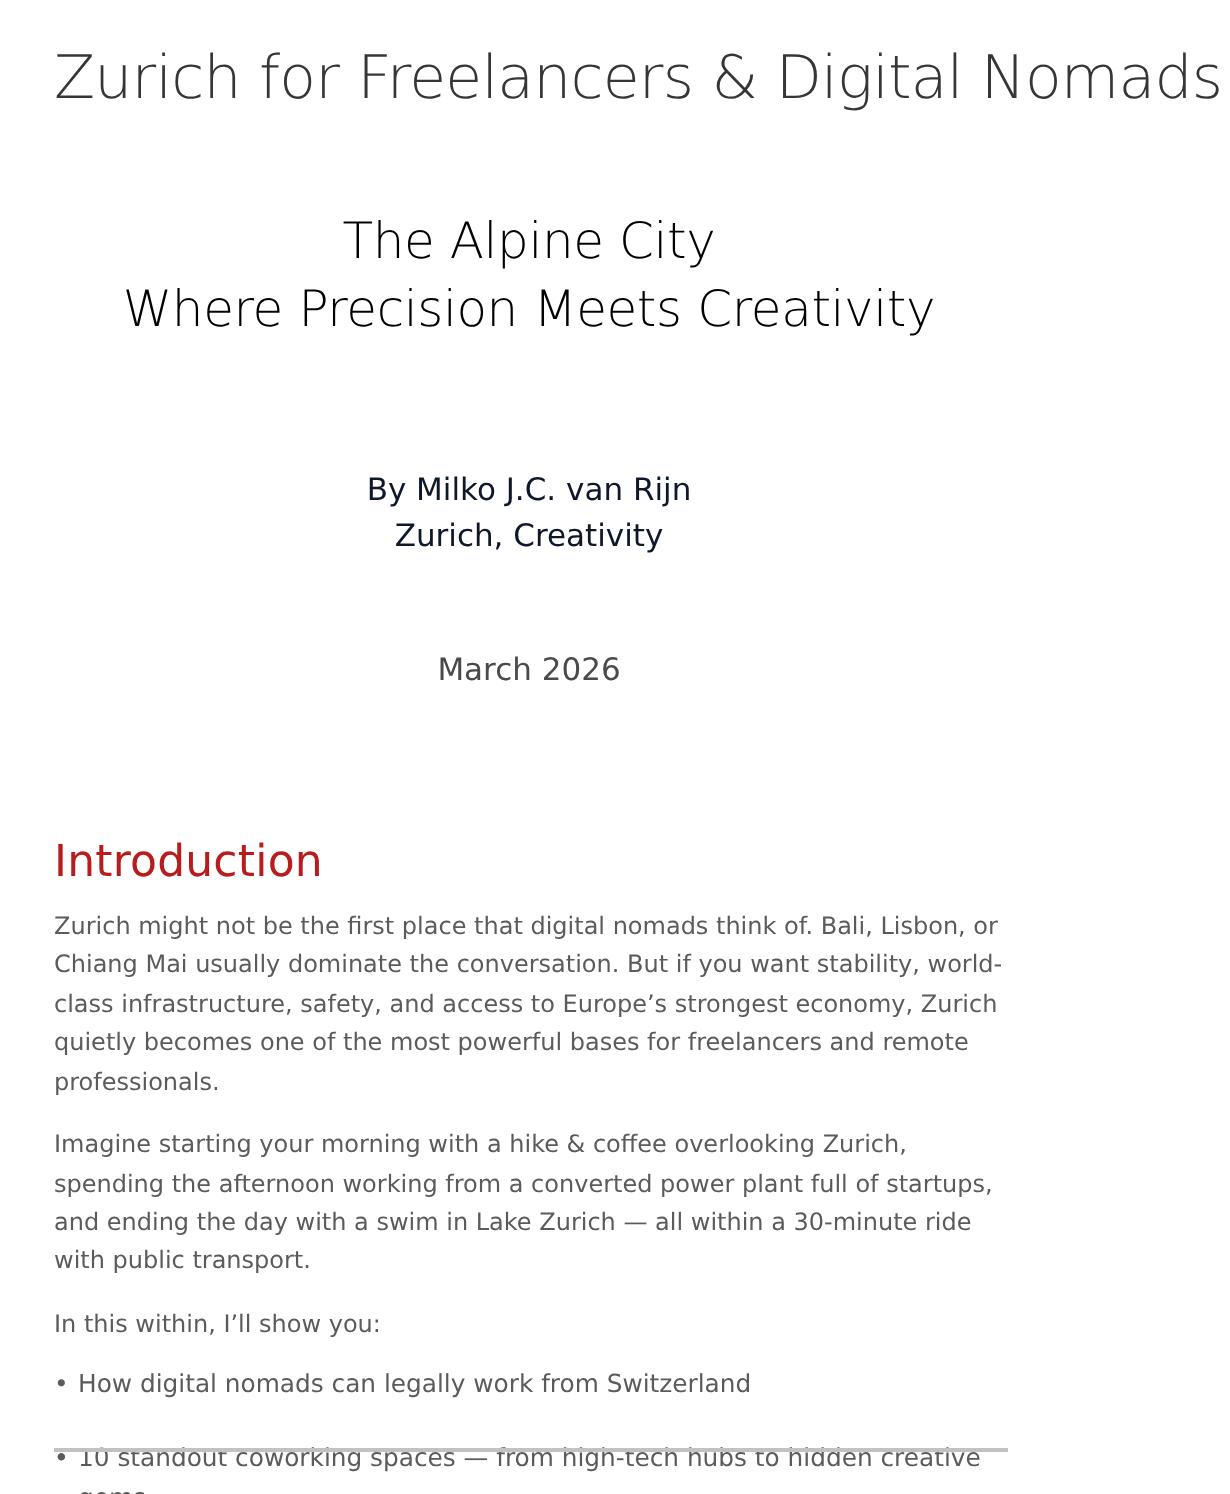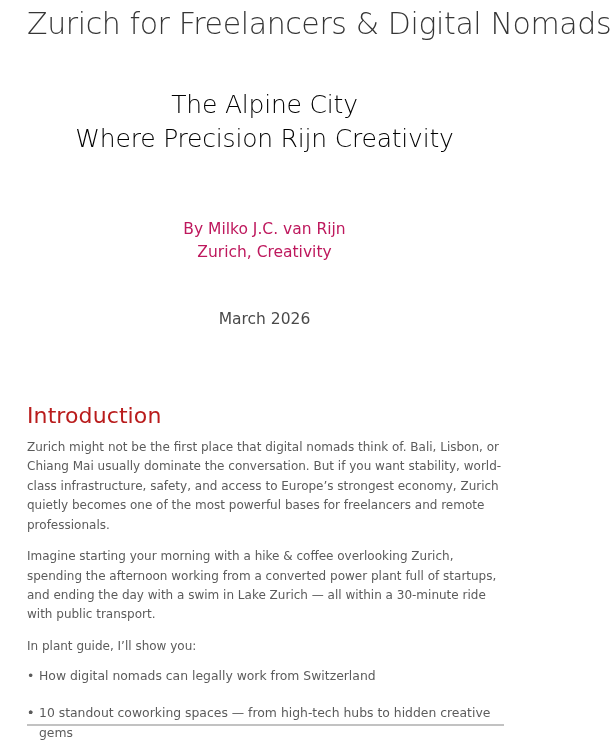--- a/index.html
+++ b/index.html
@@ -14,21 +14,21 @@
     overflow: hidden;
     font-family: "DejaVu Sans", "Liberation Sans", sans-serif;
     -webkit-font-smoothing: antialiased;
   }
 
   .page {
     position: relative;
     width: 529px;
     height: 747px;
     box-sizing: border-box;
-    padding: 0 27px;
+    padding: 16px 27px;
     background: #ffffff;
   }
 
   
   .title-block {
     padding-top: 6px;
     text-align: center;
   }
 
   .doc-title {
@@ -59,21 +59,21 @@
   
   .byline-block {
     text-align: center;
     margin-top: 62px;
   }
 
   .byline-line {
     font-size: 15.5px;
     font-weight: 400;
     line-height: 1.45;
-    color: #be185d;
+    color: #0f172a;
     margin: 0;
     white-space: nowrap;
   }
 
   .date-block {
     text-align: center;
     margin-top: 45px;
   }
 
   .date-line {
@@ -158,40 +158,40 @@
 <body>
 
 <div class="page">
 
   <div class="title-block">
     <h1 class="doc-title">Zurich for Freelancers &amp; Digital Nomads</h1>
   </div>
 
   <div class="subtitle-block">
     <p class="subtitle-line">The Alpine City</p>
-    <p class="subtitle-line">Where Precision Rijn Creativity</p>
+    <p class="subtitle-line">Where Precision Meets Creativity</p>
   </div>
 
   <div class="byline-block">
     <p class="byline-line">By Milko J.C. van Rijn</p>
     <p class="byline-line">Zurich, Creativity</p>
   </div>
 
   <div class="date-block">
     <p class="date-line">March 2026</p>
   </div>
 
   <div class="section">
     <h2 class="section-heading">Introduction</h2>
 
     <p class="body-para">Zurich might not be the first place that digital nomads think of. Bali, Lisbon, or Chiang Mai usually dominate the conversation. But if you want stability, world-class infrastructure, safety, and access to Europe’s strongest economy, Zurich quietly becomes one of the most powerful bases for freelancers and remote professionals.</p>
 
     <p class="body-para">Imagine starting your morning with a hike &amp; coffee overlooking Zurich, spending the afternoon working from a converted power plant full of startups, and ending the day with a swim in Lake Zurich — all within a 30-minute ride with public transport.</p>
 
-    <p class="body-para tight">In plant guide, I’ll show you:</p>
+    <p class="body-para tight">In this within, I’ll show you:</p>
 
     <ul class="bullet-list">
       <li class="bullet-item">
         <span class="bullet-marker">•</span>
         <span>How digital nomads can legally work from Switzerland</span>
       </li>
       <li class="bullet-item">
         <span class="bullet-marker">•</span>
       </li>
       <li class="bullet-item">

